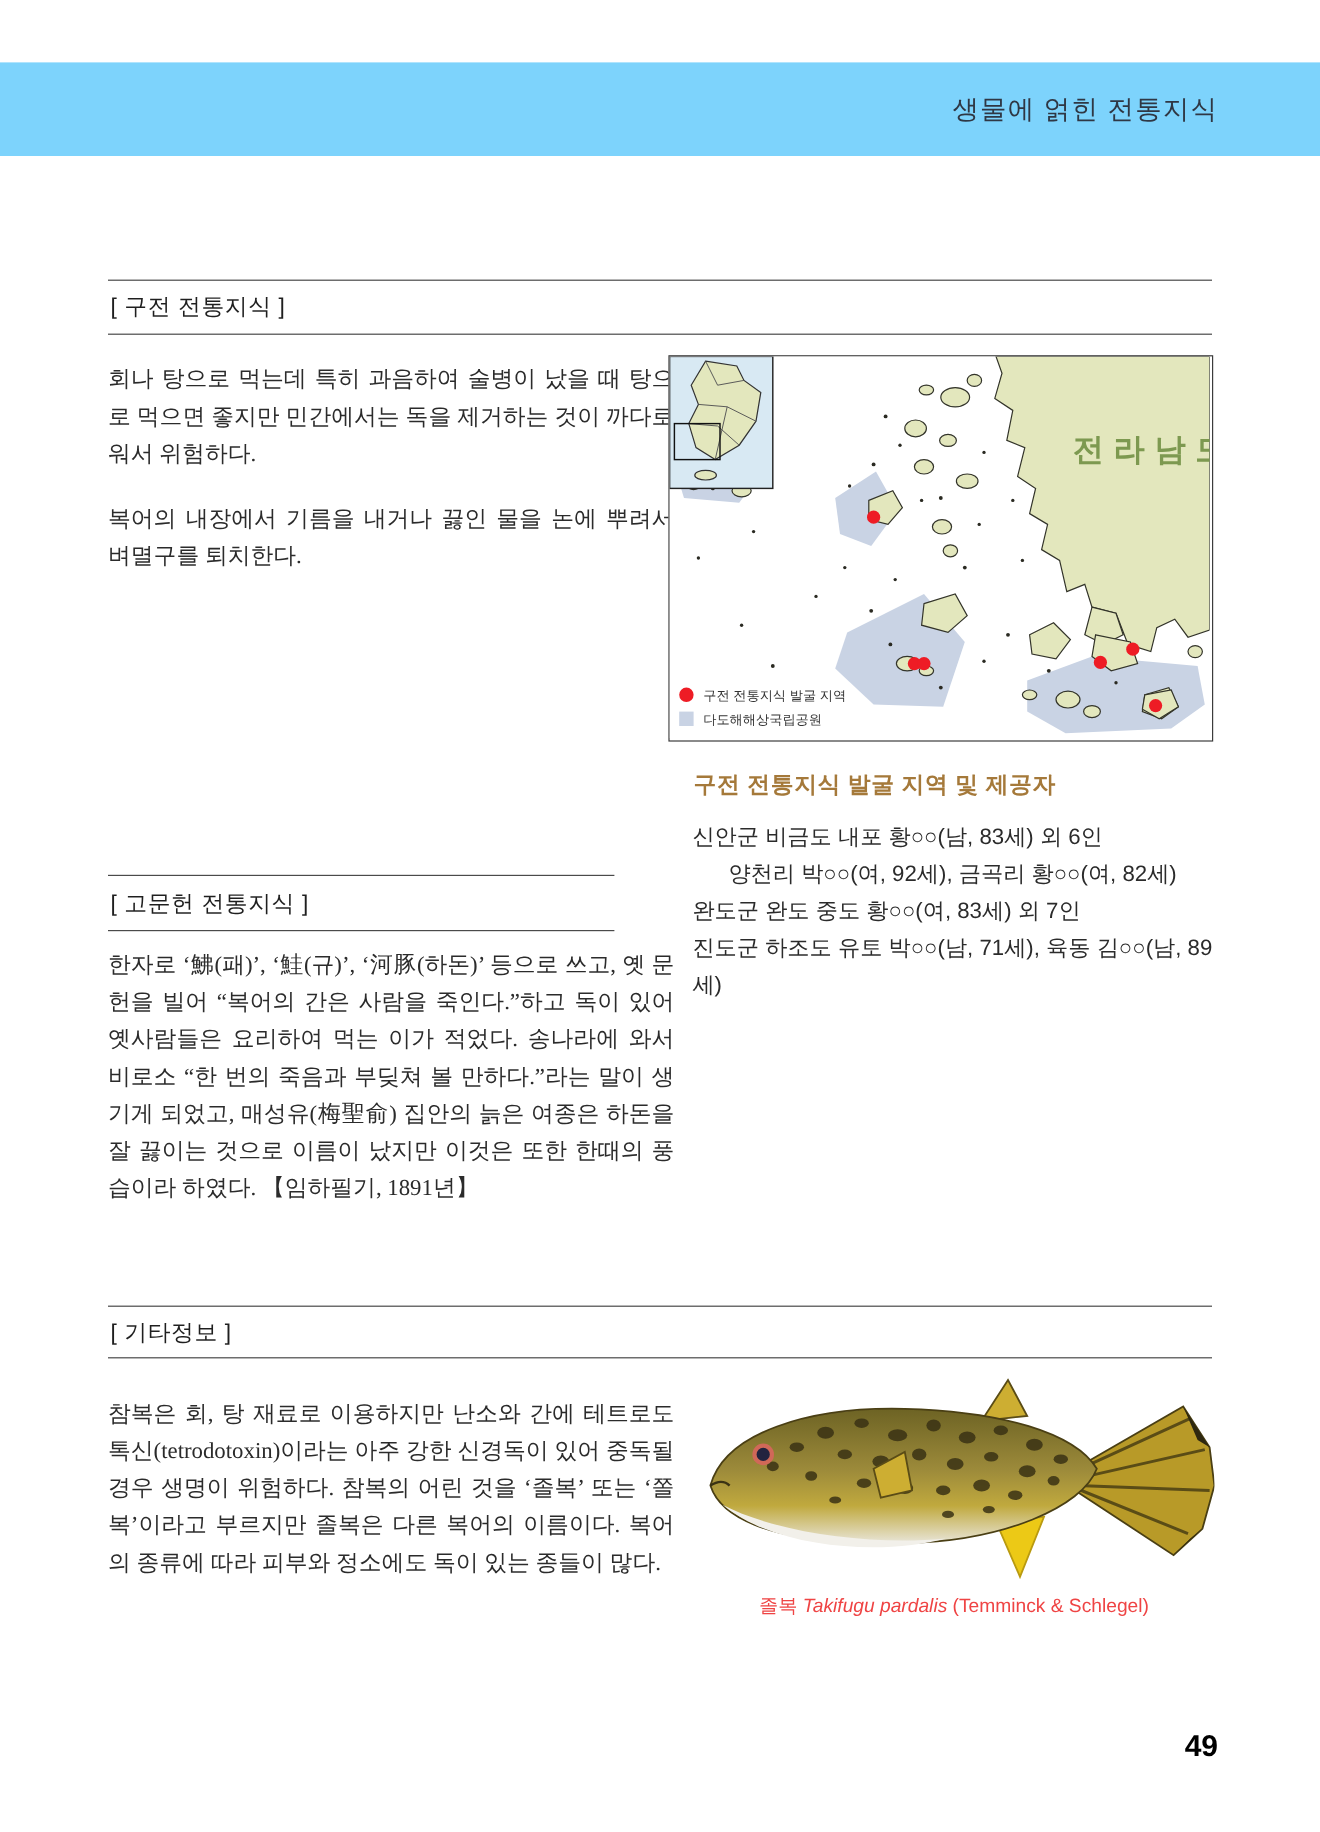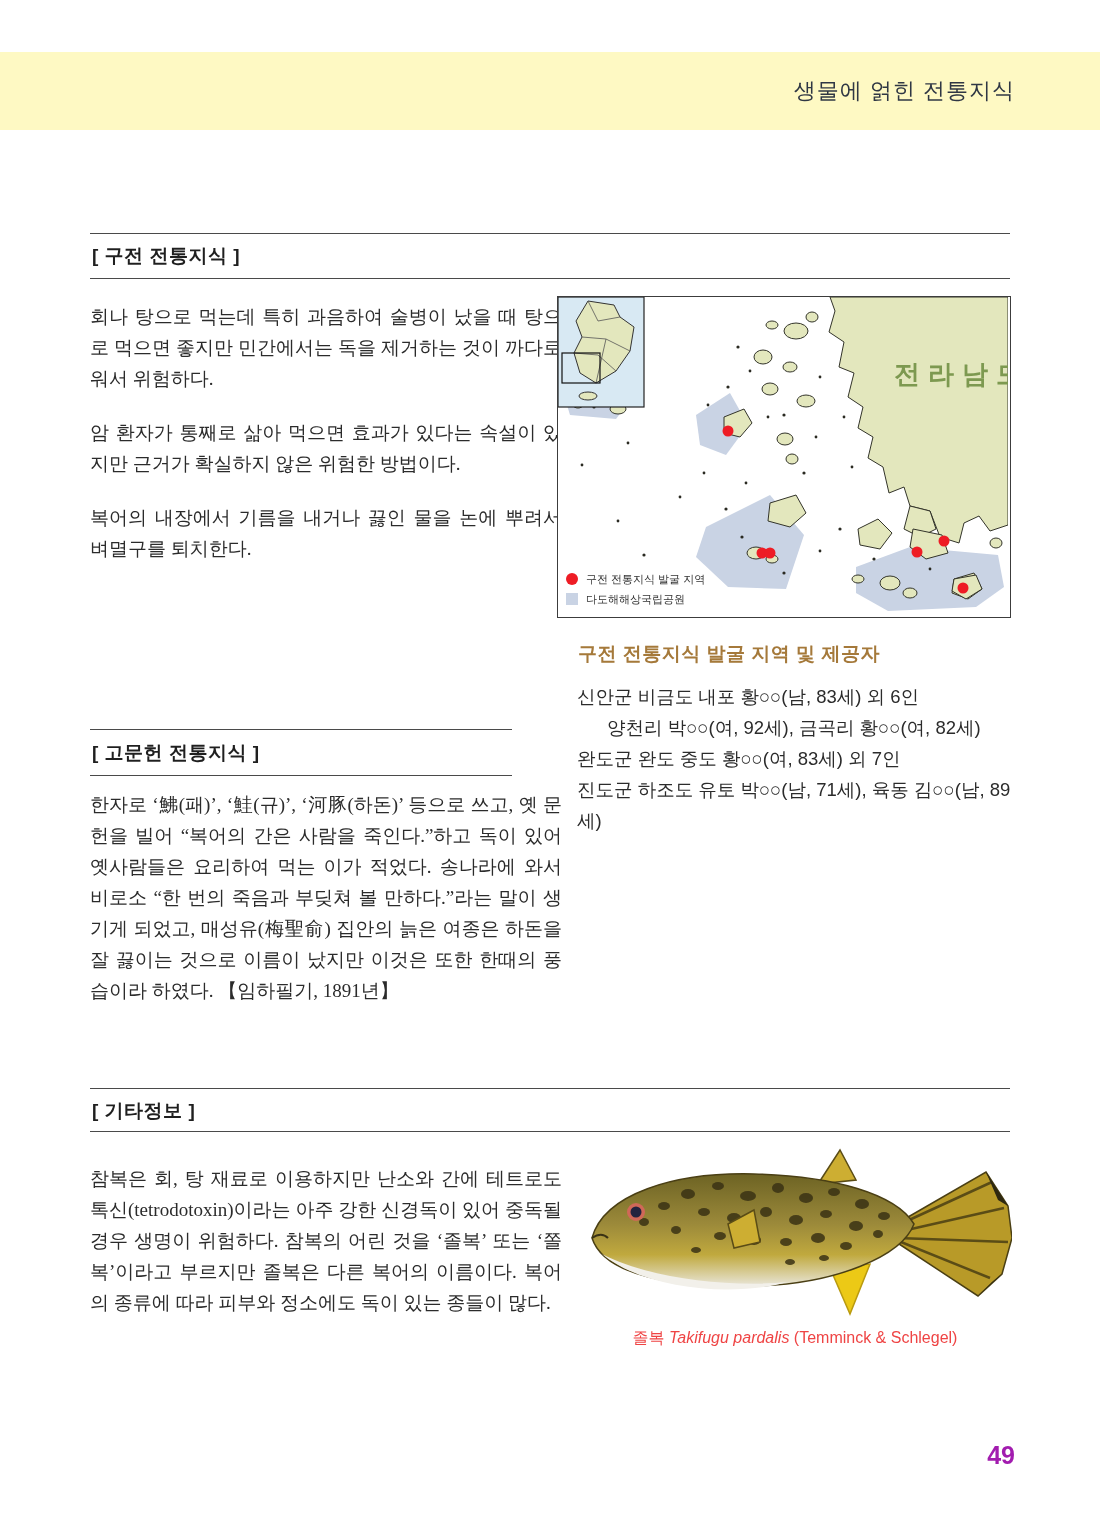--- a/index.html
+++ b/index.html
@@ -3,64 +3,63 @@
 <meta charset="utf-8">
 <style>
   html,body{margin:0;padding:0;}
   body{
     width:1100px;height:1527px;position:relative;background:#ffffff;
     font-family:"Liberation Sans","DejaVu Sans",sans-serif;color:#2b2b2b;
     overflow:hidden;
   }
   .abs{position:absolute;}
   
-  .banner{left:0;top:52px;width:1100px;height:78px;background:#fef9c3;}
+  .banner{left:0;top:52px;width:1100px;height:78px;background:#7dd3fc;}
   .banner-title{
     position:absolute;right:85px;top:50%;transform:translateY(-50%);
     font-size:22px;color:#2f3744;letter-spacing:1px;
   }
   
   .rule{height:0;border-top:1.6px solid #4a4a4a;}
-  .sec-title{font-size:19px;font-weight:bold;color:#1f1f1f;letter-spacing:.5px;}
+  .sec-title{font-size:19px;font-weight:normal;color:#1f1f1f;letter-spacing:.5px;}
   
   .body-col{left:90px;width:472px;font-family:Liberation Serif, serif;}
   .body-text p{
     margin:0 0 23px 0;font-size:19px;line-height:31px;text-align:justify;color:#2b2b2b;
   }
   .body-text p:last-child{margin-bottom:0;}
   
   .map-frame{left:557px;top:296px;width:452px;height:320px;border:1px solid #3c3c3c;background:#fff;}
   .map-frame svg{display:block;}
   
   .map-caption-heading{left:578px;top:641px;font-size:19px;font-weight:bold;color:#a5793a;letter-spacing:.5px;}
   .providers{left:577px;top:681px;width:440px;font-size:18.5px;line-height:31px;color:#2b2b2b;}
   .providers .indent{padding-left:30px;}
   
   .fish-box{left:578px;top:1146px;width:434px;height:178px;}
   .fish-caption{
     left:578px;top:1328px;width:434px;text-align:center;font-size:16px;color:#ef4444;
   }
   .fish-caption .species{font-style:italic;}
   
-  .page-num{right:85px;top:1441px;font-size:25px;font-weight:bold;color:#a21caf;}
+  .page-num{right:85px;top:1441px;font-size:25px;font-weight:bold;color:#000000;}
 </style>
 </head>
 <body>
 
 <div class="abs banner">
   <div class="banner-title">생물에 얽힌 전통지식</div>
 </div>
 
 <div class="abs rule" style="left:90px;top:233px;width:920px;"></div>
 <div class="abs sec-title" style="left:92px;top:243px;">[ 구전 전통지식 ]</div>
 <div class="abs rule" style="left:90px;top:278px;width:920px;"></div>
 
 <div class="abs body-col body-text" style="top:301px;">
   <p>회나 탕으로 먹는데 특히 과음하여 술병이 났을 때 탕으로 먹으면 좋지만 민간에서는 독을 제거하는 것이 까다로워서 위험하다.</p>
-  <p>암 환자가 통째로 삶아 먹으면 효과가 있다는 속설이 있지만 근거가 확실하지 않은 위험한 방법이다.</p>
   <p>복어의 내장에서 기름을 내거나 끓인 물을 논에 뿌려서 벼멸구를 퇴치한다.</p>
 </div>
 
 <div class="abs map-frame">
   <svg width="450" height="318" viewBox="0 0 450 318">
 
     <rect x="0" y="0" width="450" height="318" fill="#ffffff"></rect>
 
     <g fill="#c9d3e4">
       <polygon points="5,95 62,76 76,98 58,122 12,118"></polygon>

